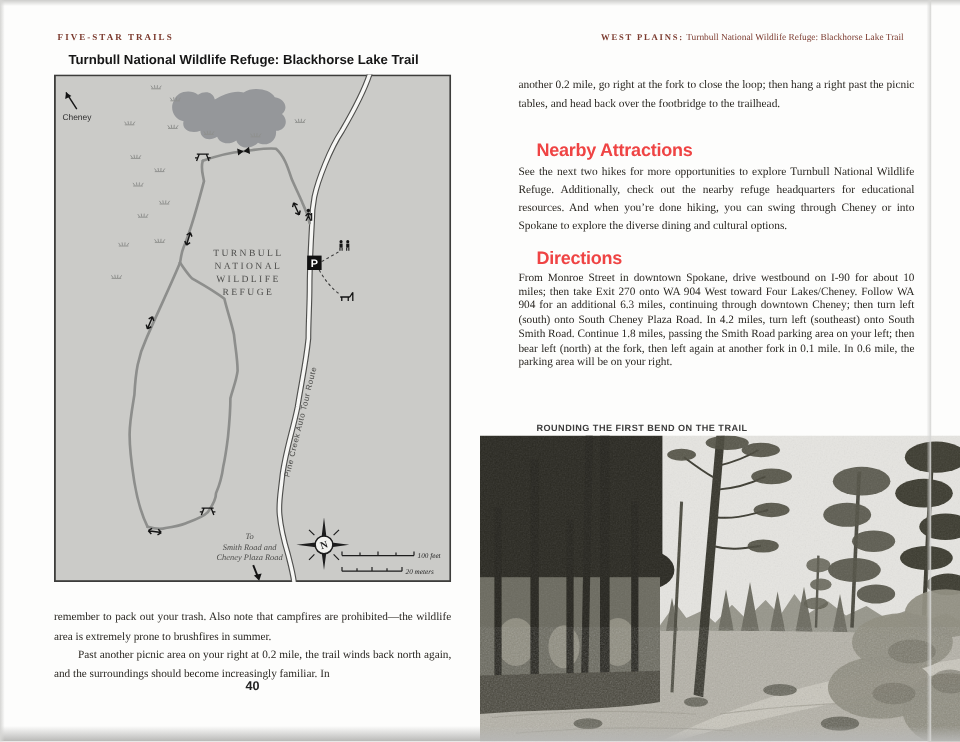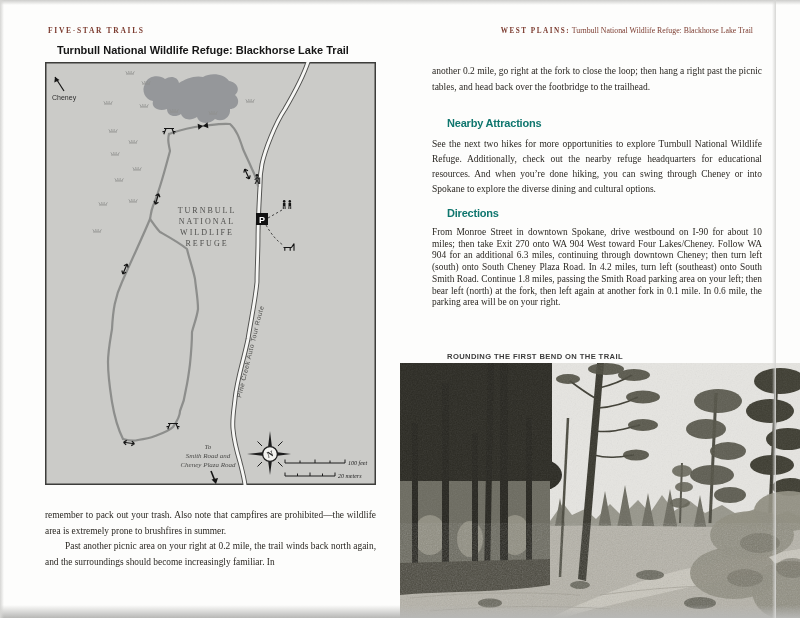--- a/index.html
+++ b/index.html
@@ -13,21 +13,21 @@
   .map { position:absolute; left:45px; top:62px; width:331px; height:423px; }
   .body-left { position:absolute; left:45px; top:508px; width:331px; font-size:9.4px; line-height:15.6px; color:#2b2823; text-align:justify; }
   .body-left p + p { text-indent:20px; }
   .folio { position:absolute; left:45px; top:566px; width:331px; text-align:center; font-family:"Liberation Sans",sans-serif; font-weight:bold; font-size:10.5px; color:#222; }
 
   
   .runhead-right { position:absolute; right:23px; top:26px; font-size:7.8px; color:#7b3a2e; text-align:right; white-space:nowrap; }
   .runhead-right .sc { letter-spacing:1.5px; font-size:7.2px; font-weight:bold; }
   .rp { position:absolute; left:432px; width:330px; text-align:justify; color:#2b2823; }
   .p-intro  { top:64px;  font-size:9.5px; line-height:15.8px; }
-  .h-section{ position:absolute; left:447px; font-family:"Liberation Sans",sans-serif; font-weight:bold; font-size:11px; letter-spacing:-0.2px; color:#0f766e; }
+  .h-section{ position:absolute; left:447px; font-family:"Liberation Sans",sans-serif; font-weight:bold; font-size:15px; letter-spacing:-0.2px; color:#ef4444; }
   .h-nearby { top:117px; }
   .p-nearby { top:137px; font-size:9.5px; line-height:15.1px; }
   .h-directions { top:207px; }
   .p-directions { top:227px; font-size:9.4px; line-height:11.7px; }
   .caption { position:absolute; left:447px; top:352px; font-family:"Liberation Sans",sans-serif; font-weight:bold; font-size:7.6px; letter-spacing:0.4px; color:#3c3c3c; }
   .photo { position:absolute; left:400px; top:363px; width:400px; height:255px; }
 
   
   .edge-top    { position:absolute; left:0; top:0; width:800px; height:5px;  background:linear-gradient(#cdcdcb, rgba(255,255,255,0)); pointer-events:none; }
   .edge-bottom { position:absolute; left:0; bottom:0; width:800px; height:13px; background:linear-gradient(rgba(255,255,255,0), #b7b7b5); pointer-events:none; }
@@ -158,20 +158,21 @@
       <path d="M240,414 L290,414 M240,410.5 L240,414 M252.5,411.5 L252.5,414 M265,410.5 L265,414 M277.5,411.5 L277.5,414 M290,410.5 L290,414" fill="none"></path>
     </g>
     <text x="303" y="403" font-family="Liberation Serif, serif" font-style="italic" font-size="6" fill="#1d1d1d">100 feet</text>
     <text x="293" y="416" font-family="Liberation Serif, serif" font-style="italic" font-size="6" fill="#1d1d1d">20 meters</text>
   </svg>
 
   <div class="body-left">
     <p>remember to pack out your trash. Also note that campfires are prohibited—the wildlife area is extremely prone to brushfires in summer.</p>
     <p>Past another picnic area on your right at 0.2 mile, the trail winds back north again, and the surroundings should become increasingly familiar. In</p>
   </div>
+  <div class="folio">40</div>
 
   <div class="runhead-right">
     <span class="sc">WEST PLAINS:</span>
     <span>Turnbull National Wildlife Refuge: Blackhorse Lake Trail</span>
   </div>
 
   <p class="rp p-intro">another 0.2 mile, go right at the fork to close the loop; then hang a right past the picnic tables, and head back over the footbridge to the trailhead.</p>
 
   <h2 class="h-section h-nearby">Nearby Attractions</h2>
   <p class="rp p-nearby">See the next two hikes for more opportunities to explore Turnbull National Wildlife Refuge. Additionally, check out the nearby refuge headquarters for educational resources. And when you’re done hiking, you can swing through Cheney or into Spokane to explore the diverse dining and cultural options.</p>

